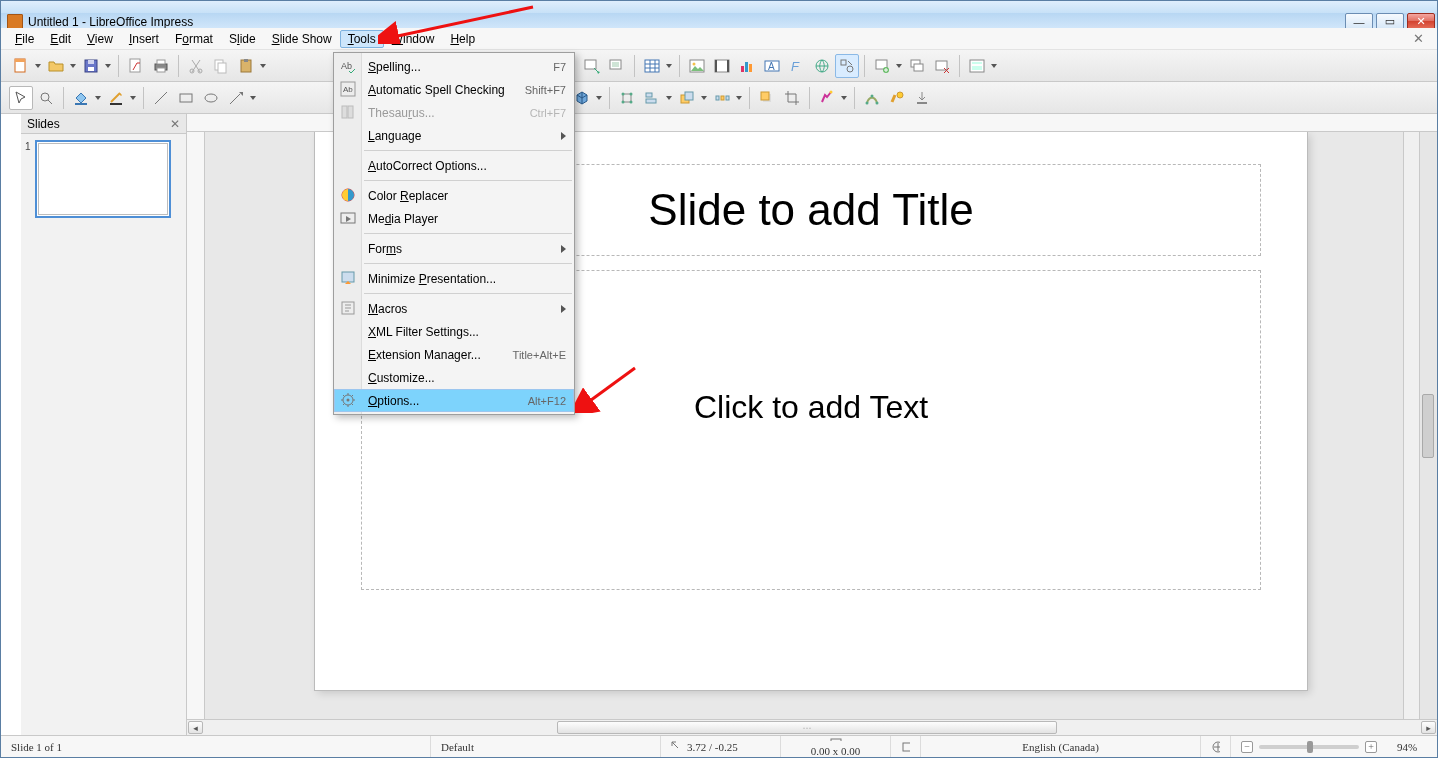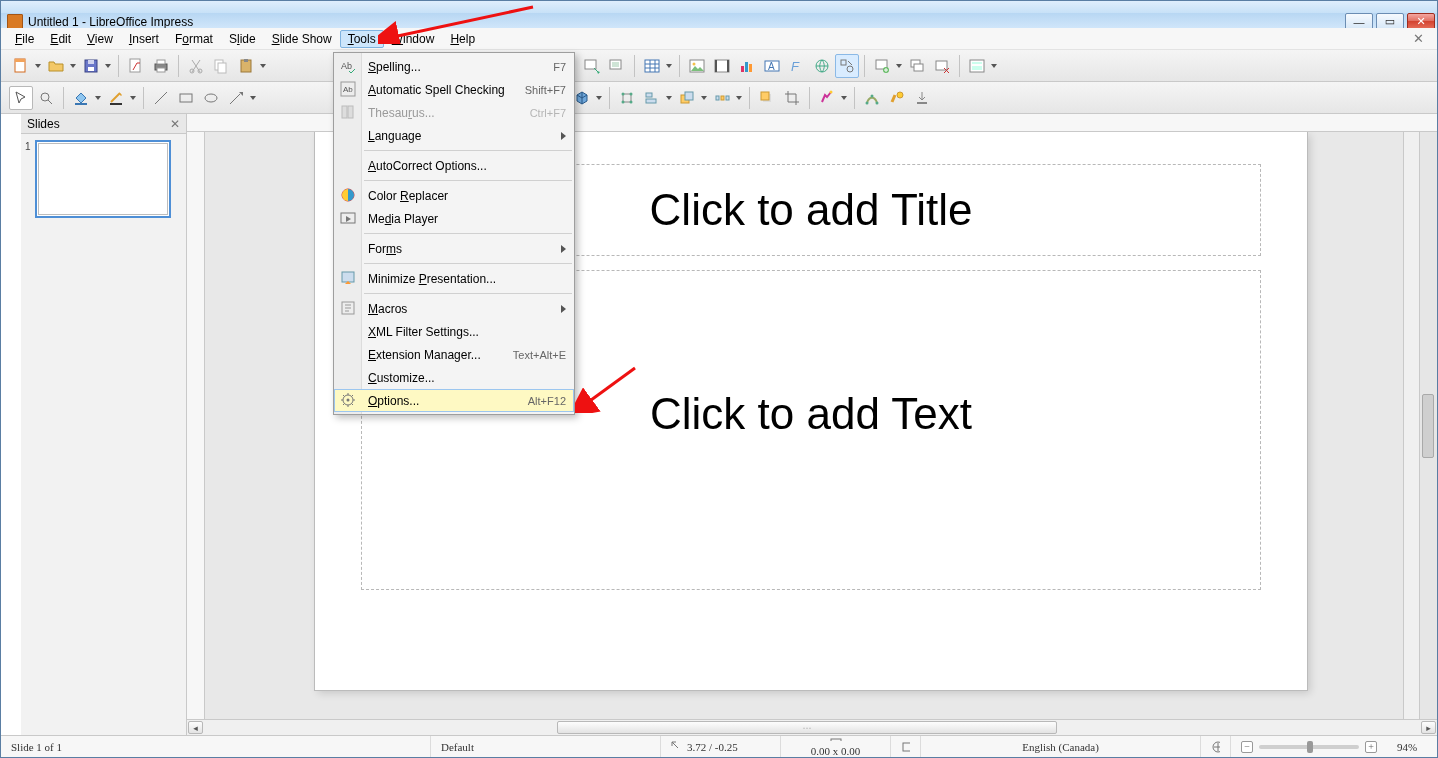--- a/index.html
+++ b/index.html
@@ -37,41 +37,41 @@
   .thumb .inner { width:100%; height:100%; border:1px solid #bdbdbd; }
   
   .editorwrap { flex:1; display:flex; flex-direction:column; min-width:0; }
   .rulerh { height:18px; background:#f7f7f7; border-bottom:1px solid #c9c9c9; }
   .editrow { flex:1; display:flex; min-height:0; }
   .rulerv { width:18px; background:#f7f7f7; border-right:1px solid #c9c9c9; }
   .canvaswrap { flex:1; background:#e8e8e8; position:relative; overflow:hidden; }
   .slide { position:absolute; left:110px; top:0px; width:992px; height:558px; background:#fff; box-shadow:0 0 0 1px #bbb, 3px 3px 8px rgba(0,0,0,.15);}
   .ph { position:absolute; border:1px dashed #b8b8b8; display:flex; align-items:center; justify-content:center; color:#000; }
   .ph.title { left:46px; top:32px; width:900px; height:92px; font-size:44px; }
-  .ph.text  { left:46px; top:138px; width:900px; height:320px; font-size:44px; align-items:flex-start; justify-content:center; padding-top:118px;}
+  .ph.text  { left:46px; top:138px; width:900px; height:320px; font-size:32px; align-items:flex-start; justify-content:center; padding-top:118px;}
   .hscroll { height:16px; background:#f0f0f0; border-top:1px solid #c9c9c9; position:relative; }
   .hscroll .thumbbar { position:absolute; left:370px; top:1px; height:13px; width:500px; background:linear-gradient(#fdfdfd,#e3e3e3); border:1px solid #b8b8b8; border-radius:2px; display:flex; align-items:center; justify-content:center; color:#999; font-size:9px;}
   .hscroll .arrow { position:absolute; top:1px; width:15px; height:13px; background:linear-gradient(#fdfdfd,#e3e3e3); border:1px solid #b8b8b8; border-radius:2px; display:flex; align-items:center; justify-content:center; color:#555; font-size:9px;}
   .vscroll { width:16px; background:#f0f0f0; border-left:1px solid #c9c9c9; }
   
   .sidepane { width:18px; background:#e6e6e6; border-left:1px solid #c9c9c9; position:relative;}
   .sidepane .grip { position:absolute; top:50%; transform:translateY(-50%); left:2px; width:12px; height:64px; background:#cfcfcf; border:1px solid #a9a9a9; border-radius:2px;}
   
   .statusbar { height:22px; background:#f7f7f7; border-top:1px solid #c9c9c9; display:flex; align-items:center; font-size:11px; color:#333;font-family:Liberation Serif, serif; }
   .statusbar .cell { padding:0 10px; border-right:1px solid #dcdcdc; height:100%; display:flex; align-items:center;}
   .zoomslider { display:flex; align-items:center; gap:6px; padding:0 10px;}
   .zoomslider .track { width:100px; height:4px; background:#cfcfcf; position:relative; border-radius:2px;}
   .zoomslider .knob { position:absolute; left:48px; top:-4px; width:6px; height:12px; background:#999; border-radius:2px;}
   .zoomslider .pm { width:12px; height:12px; border:1px solid #999; border-radius:2px; display:flex; align-items:center; justify-content:center; font-size:10px; color:#666; background:#fff;}
   
   .dropdown { position:absolute; left:333px; top:52px; width:242px; background:#f4f4f4; border:1px solid #9e9e9e; box-shadow:3px 3px 7px rgba(0,0,0,.25); z-index:100; padding:2px 0;}
   .dropdown .iconcol { position:absolute; left:0; top:0; bottom:0; width:28px; background:#ededed; border-right:1px solid #dcdcdc;}
   .ditm { position:relative; height:23px; display:flex; align-items:center; padding-left:34px; padding-right:8px; font-size:12px; color:#000;}
   .ditm.disabled { color:#9a9a9a; }
-  .ditm.hover { background:#fef9c3; outline:1px solid #9cc6ef; outline-offset:-1px;}
+  .ditm.hover { background:#7dd3fc; outline:1px solid #9cc6ef; outline-offset:-1px;}
   .ditm .ico { position:absolute; left:6px; top:3px; width:16px; height:16px; display:flex; align-items:center; justify-content:center;}
   .ditm .sc { margin-left:auto; color:#666; font-size:11px;}
   .ditm.disabled .sc { color:#b5b5b5;}
   .ditm .sub { margin-left:auto; border-left:4px solid transparent; border-right:0; border-top:4px solid transparent; border-bottom:4px solid transparent; border-left:5px solid #555;}
   .dsep { height:1px; background:#d0d0d0; margin:3px 2px 3px 30px;}
   
   .anno { position:absolute; z-index:200; pointer-events:none; }
   svg.icon { display:block; }
   u { text-decoration: underline; }
 </style>
@@ -438,21 +438,21 @@
       </div>
     </div>
 
     <div class="editorwrap">
       <div class="rulerh"></div>
       <div class="editrow">
         <div class="rulerv"></div>
         <div class="canvaswrap">
           <div class="slide">
             <div class="ph title">
-                <span>Click to add Title</span>
+                <span>Slide to add Title</span>
               </div>
             <div class="ph text">
                 <span>Click to add Text</span>
               </div>
           </div>
         </div>
         <div class="vscroll"></div>
         <div class="sidepane">
             <div class="grip"></div>
           </div>
@@ -588,21 +588,21 @@
         </svg>
       </span>
     <span><u>M</u>acros</span>
       <span class="sub"></span>
   </div>
   <div class="ditm">
     <span><u>X</u>ML Filter Settings...</span>
   </div>
   <div class="ditm">
     <span><u>E</u>xtension Manager...</span>
-      <span class="sc">Text+Alt+E</span>
+      <span class="sc">Title+Alt+E</span>
   </div>
   <div class="ditm">
     <span><u>C</u>ustomize...</span>
   </div>
   <div class="ditm hover">
     <span class="ico">
         <svg width="16" height="16">
           <circle cx="8" cy="8" r="5" fill="none" stroke="#777"></circle>
           <circle cx="8" cy="8" r="1.5" fill="#777"></circle>
           <path d="M8 1v2M8 13v2M1 8h2M13 8h2M3 3l1.5 1.5M11.5 11.5L13 13M13 3l-1.5 1.5M4.5 11.5L3 13" stroke="#777"></path>

